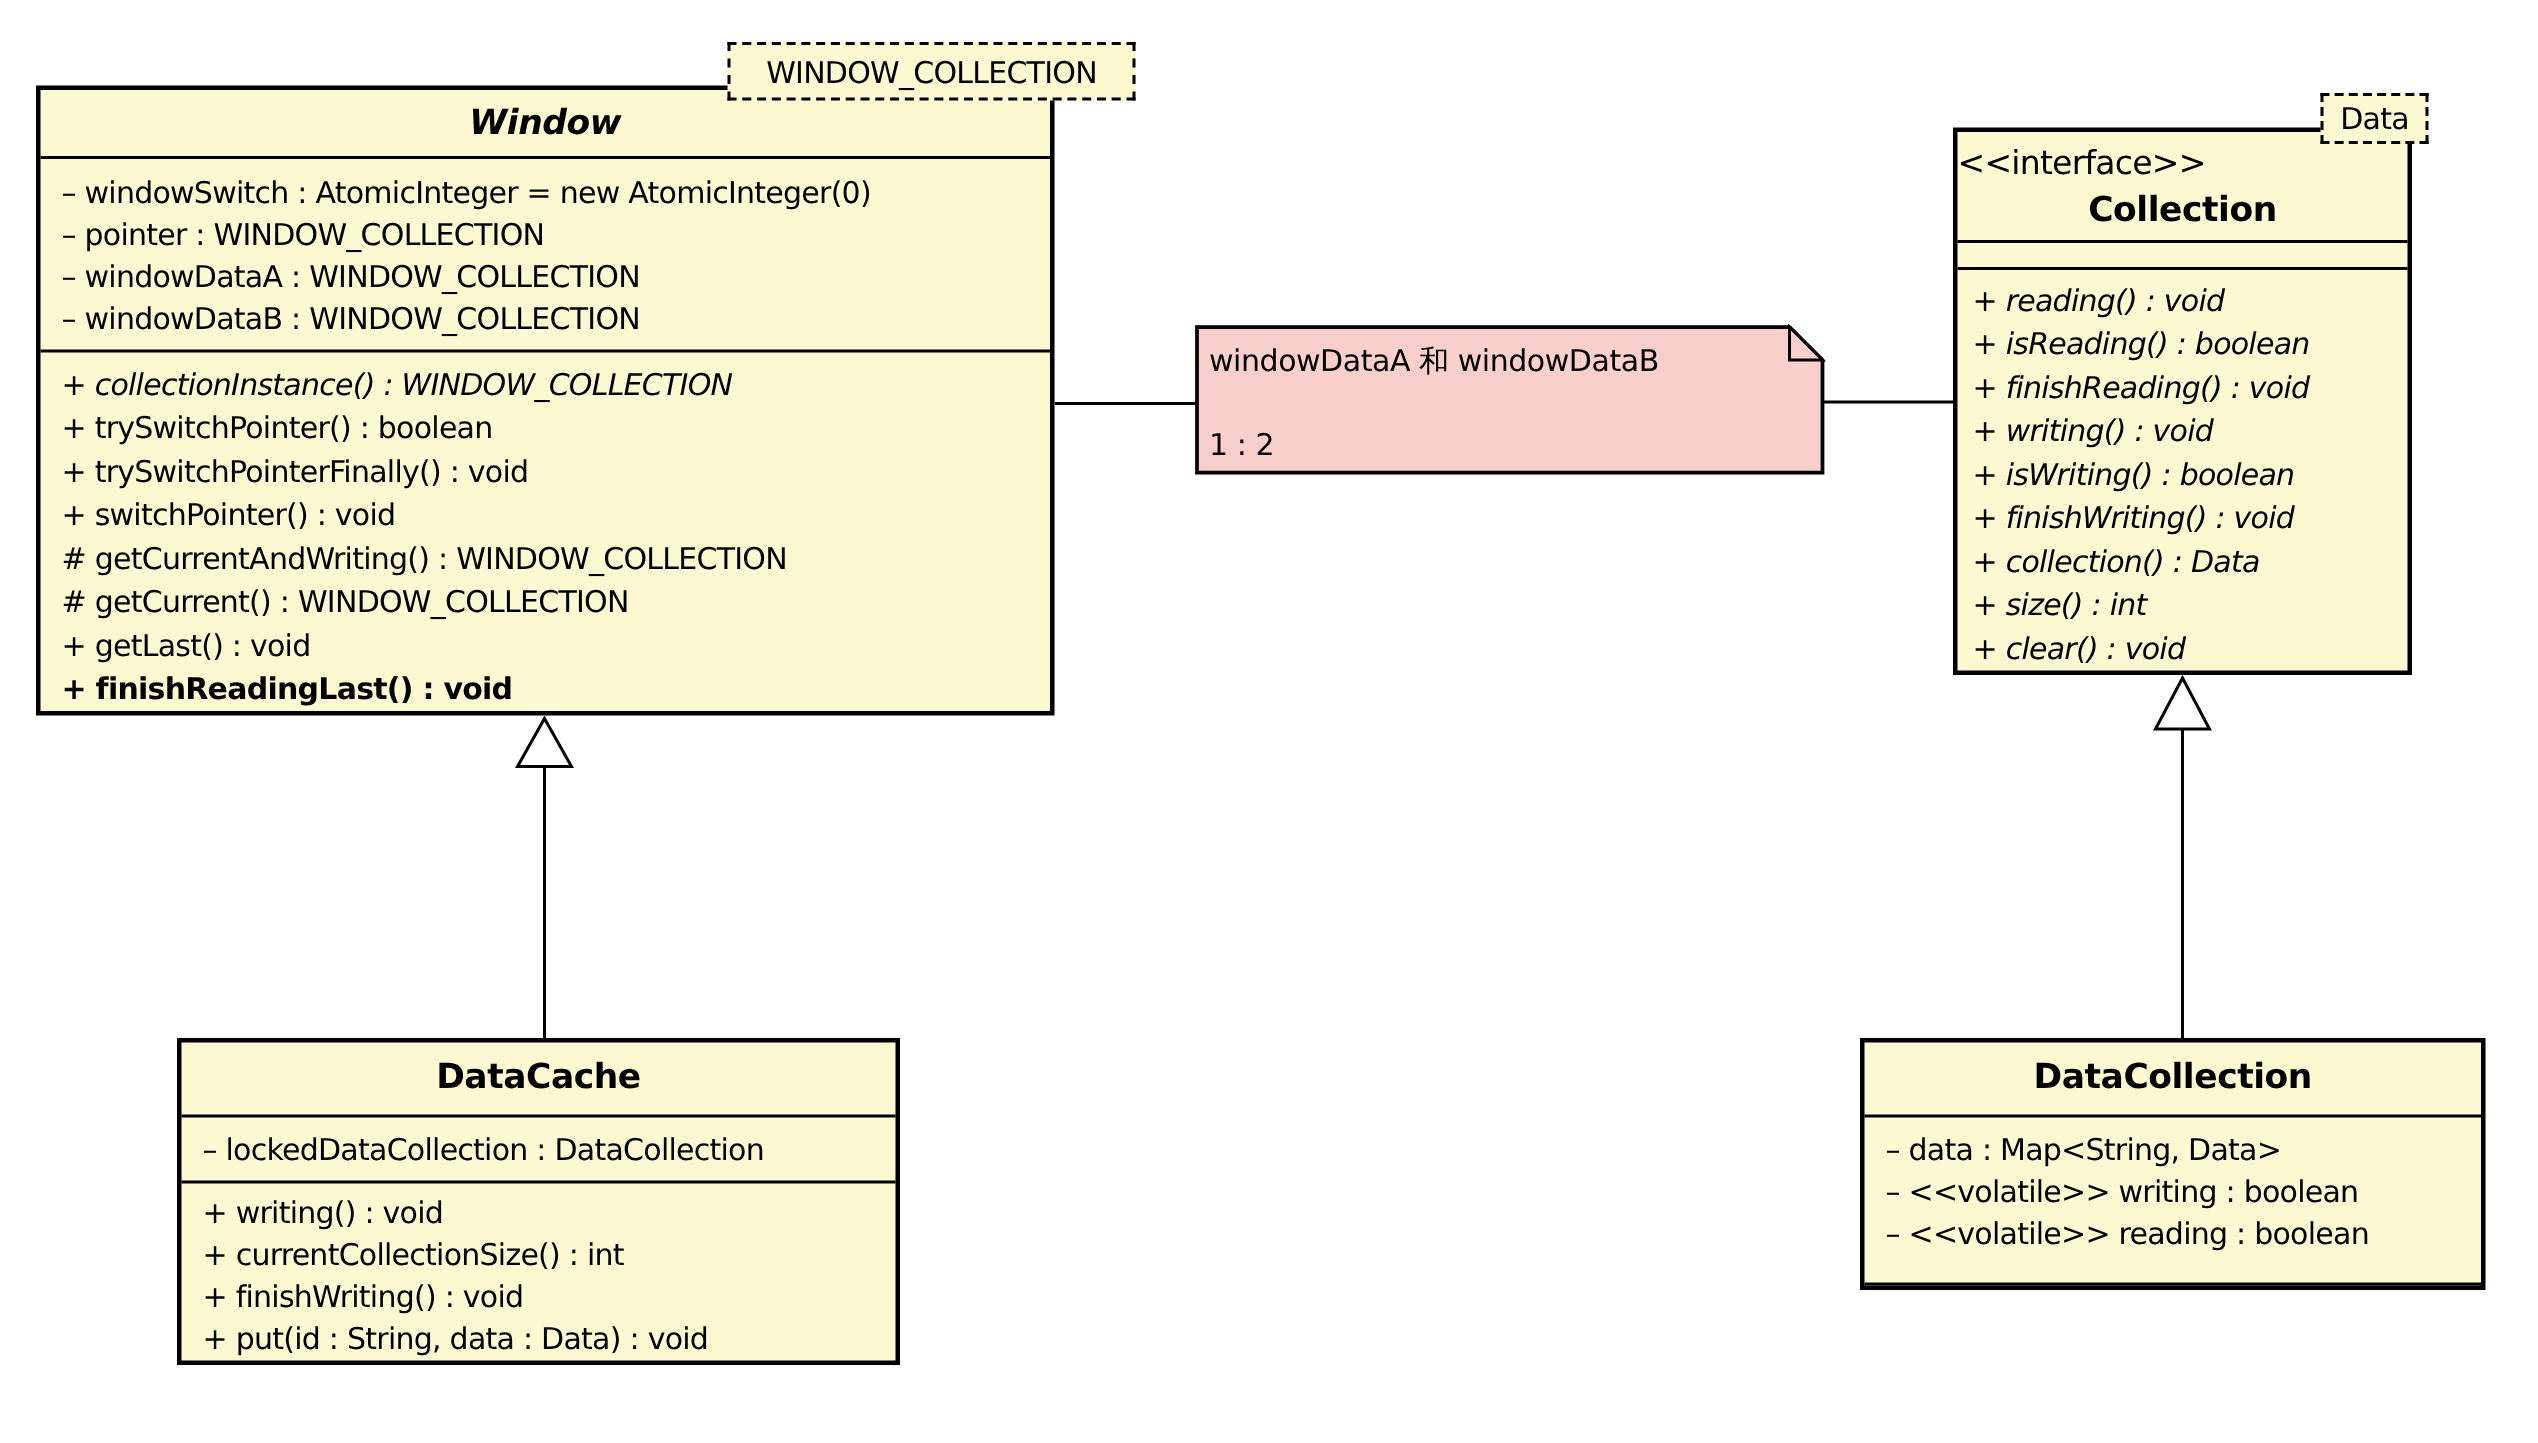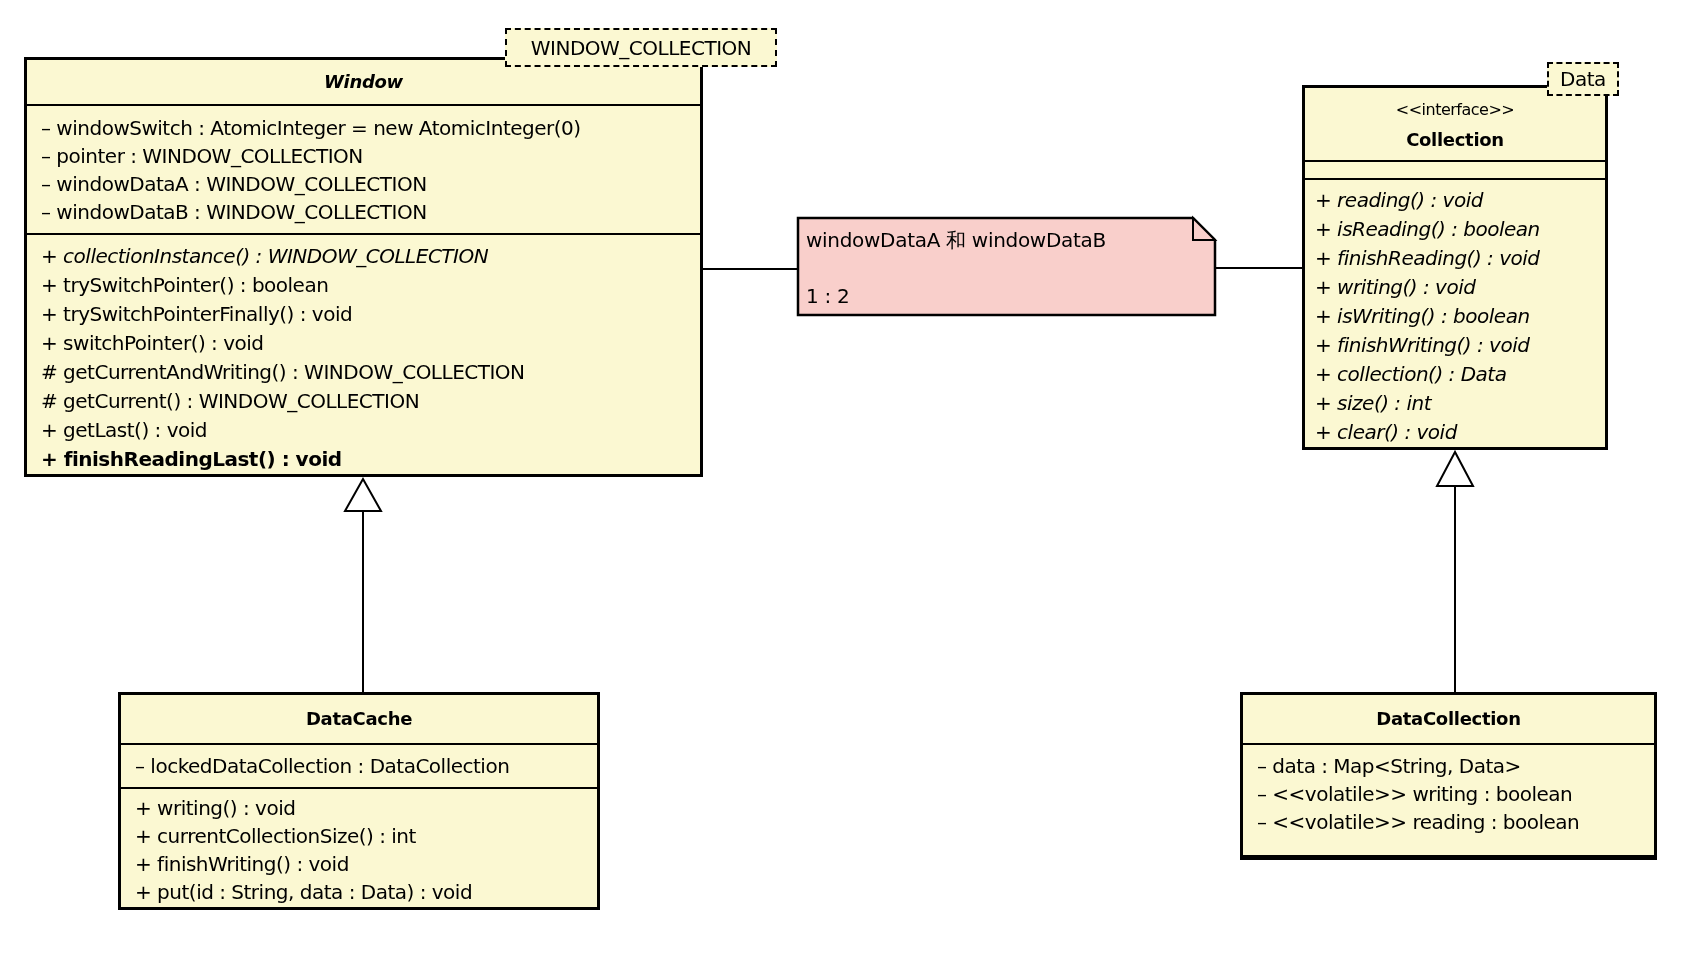--- a/index.html
+++ b/index.html
@@ -19,24 +19,24 @@
 
   .cls{
     position:absolute;z-index:1;
     background:var(--class-fill);
     border:3px solid var(--border);
     display:flex;flex-direction:column;
   }
   .comp{border-top:2.5px solid var(--border);}
   .comp.grow{flex:1;}
   .cls-title{
-    text-align:center;font-weight:bold;font-size:18px;
+    text-align:center;font-weight:bold;font-size:23px;
     letter-spacing:-0.3px;
   }
-  .stereo{text-align:center;font-size:16px;letter-spacing:-0.5px;}
+  .stereo{text-align:left;font-size:22px;letter-spacing:-0.5px;}
   .line{
     font-size:20px;line-height:28px;letter-spacing:-0.5px;
     padding-left:14px;padding-right:8px;white-space:pre;
   }
   .it{font-style:italic;}
 
   .tag{
     position:absolute;z-index:3;
     background:var(--class-fill);
     border:2.5px dashed var(--border);
@@ -66,21 +66,21 @@
       <line class="wire" x1="363" y1="511" x2="363" y2="692"></line>
       <polygon class="tri" points="363,479 345,511 381,511"></polygon>
     </g>
 
     <g>
       <line class="wire" x1="1455" y1="486" x2="1455" y2="692"></line>
       <polygon class="tri" points="1455,452 1437,486 1473,486"></polygon>
     </g>
   </svg>
 
-  <div class="tag" style="left:505px;top:28px;width:272px;height:39px;">WINDOW_COLLECTION</div>
+  <div class="tag" style="left:485px;top:28px;width:272px;height:39px;">WINDOW_COLLECTION</div>
 
   <div class="tag" style="left:1547px;top:62px;width:72px;height:34px;">Data</div>
 
   <div class="cls" style="left:24px;top:57px;width:679px;height:420px;">
     <div class="cls-title it" style="height:45px;line-height:44px;">Window</div>
     <div class="comp" style="height:130px;padding-top:8px;">
       <div class="line">– windowSwitch : AtomicInteger = new AtomicInteger(0)</div>
       <div class="line">– pointer : WINDOW_COLLECTION</div>
       <div class="line">– windowDataA : WINDOW_COLLECTION</div>
       <div class="line">– windowDataB : WINDOW_COLLECTION</div>

